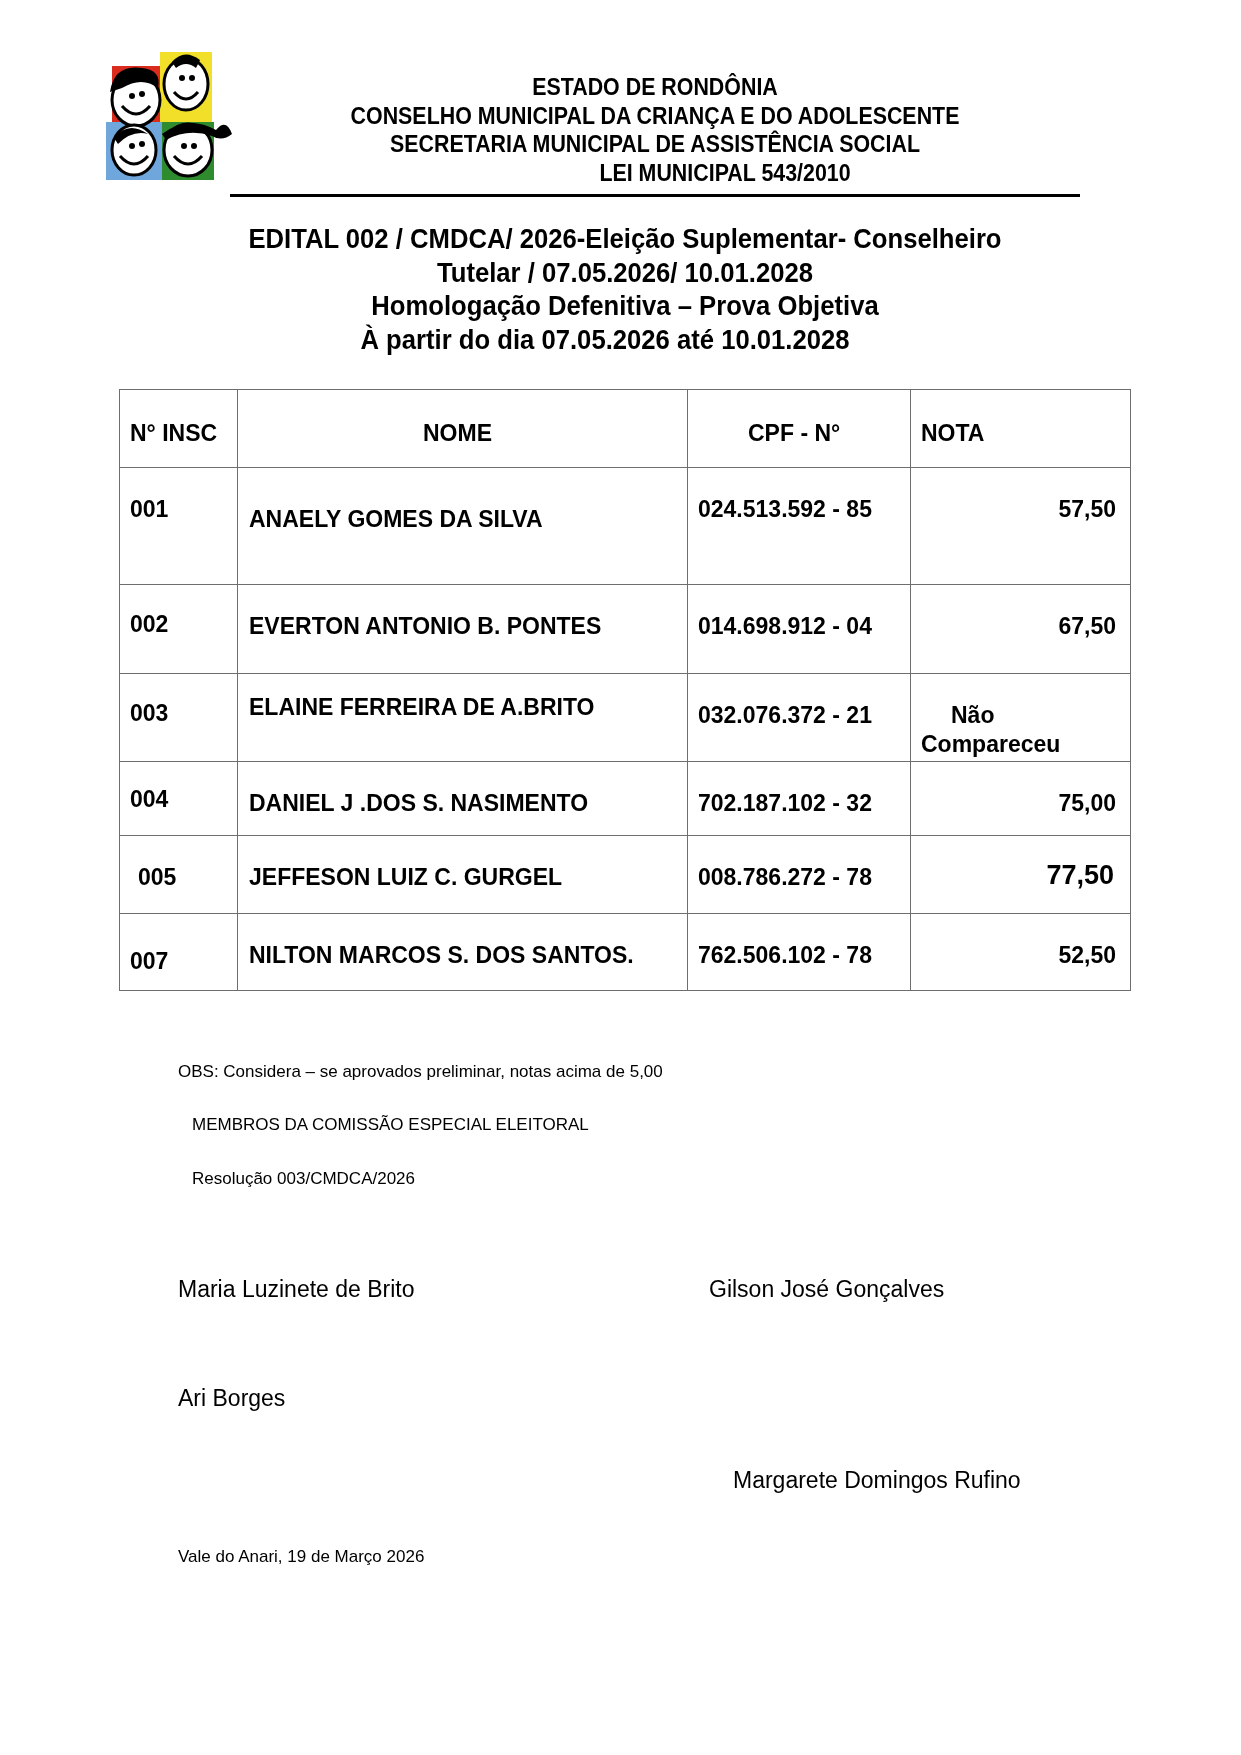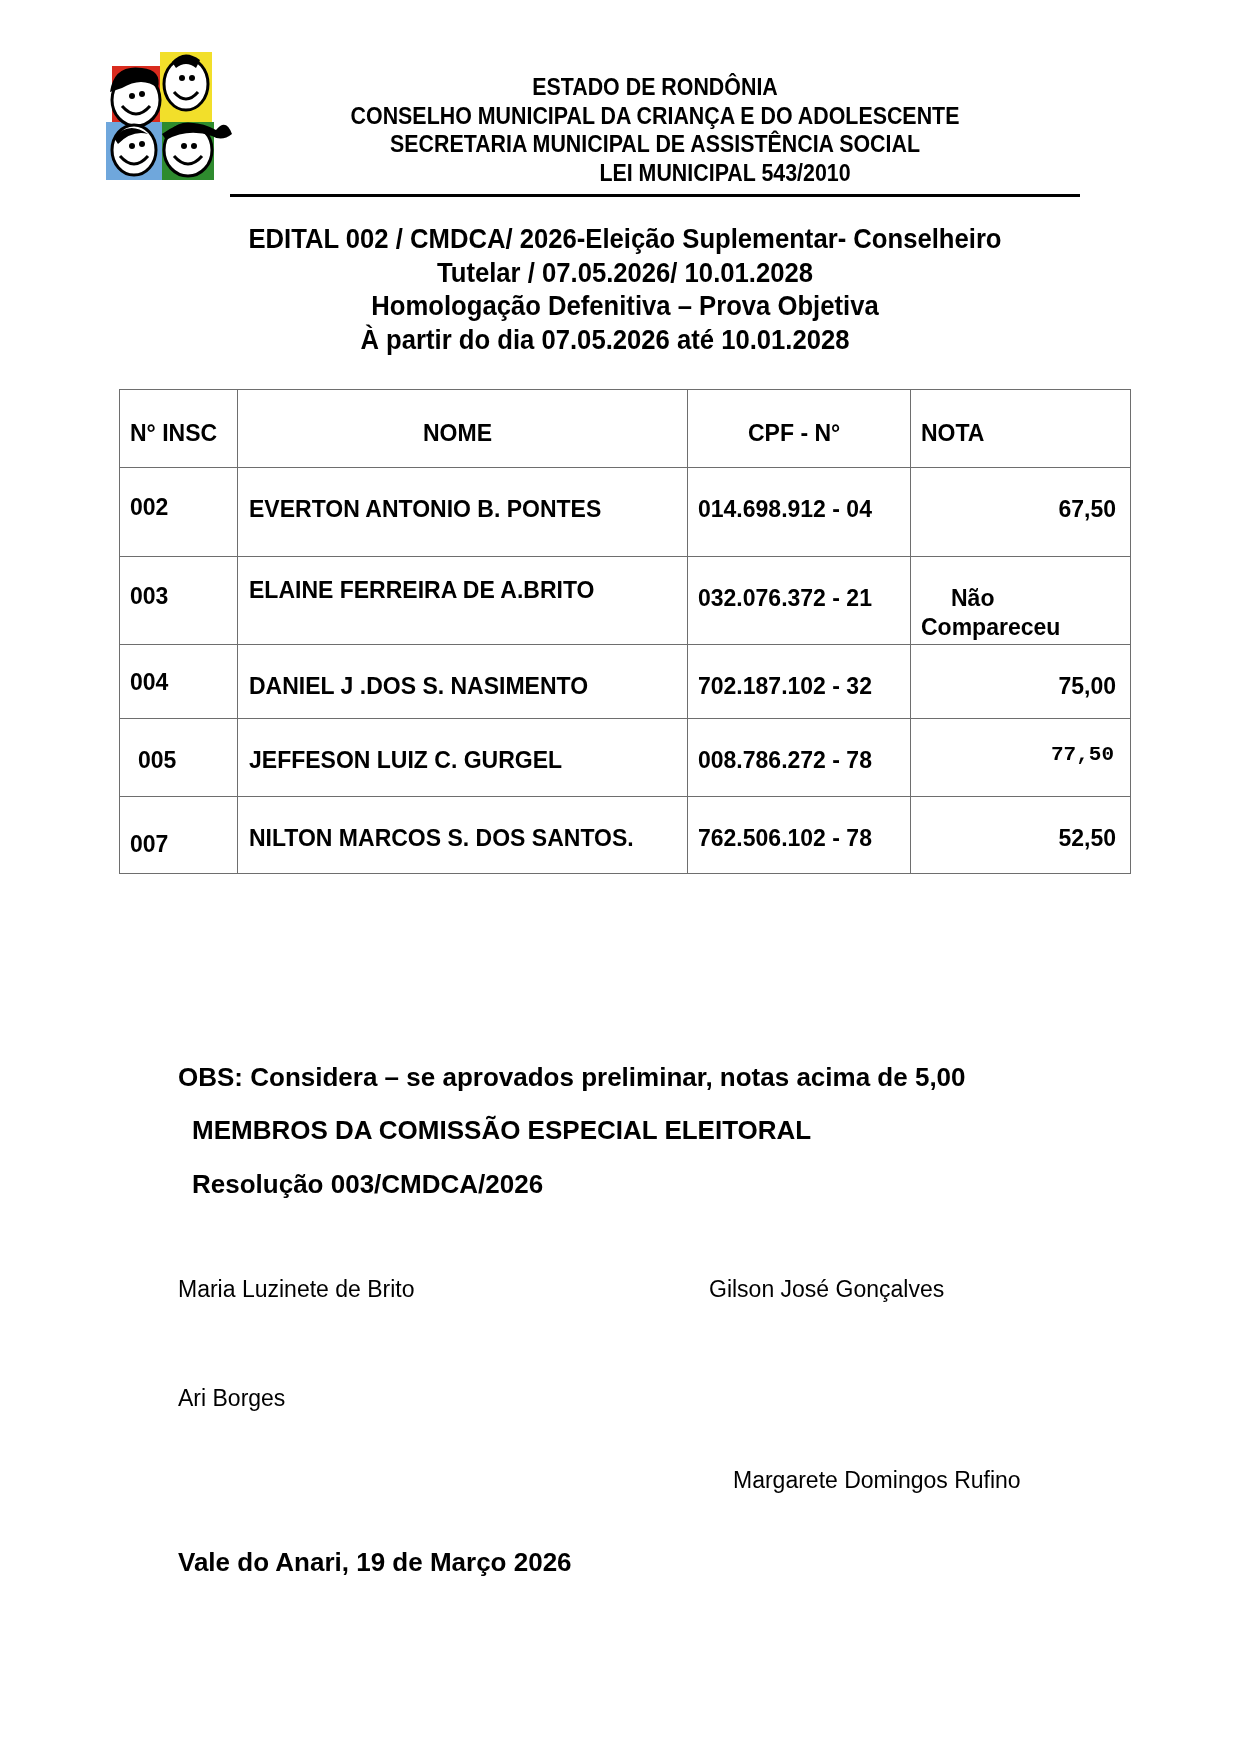--- a/index.html
+++ b/index.html
@@ -24,21 +24,21 @@
                    font-weight: bold; font-size: 23px; padding: 0; }
   #results-table col.c1 { width: 118px; }
   #results-table col.c2 { width: 450px; }
   #results-table col.c3 { width: 223px; }
   #results-table col.c4 { width: 220px; }
   .cell { position: relative; width: 100%; height: 100%; }
   .cell span { position: absolute; white-space: nowrap; }
   th .cell span { top: 30px; }
 
   
-  .note { font-weight: bold; font-size: 26px; white-space: nowrap; }
+  .note { font-weight: normal; font-size: 17px; white-space: nowrap; }
   .sig { font-size: 23px; white-space: nowrap; }
 </style>
 </head>
 <body>
 
 <div id="logo" class="abs">
   <svg width="140" height="150" viewBox="0 0 140 150">
     <rect x="20" y="28" width="52" height="58" fill="#d92b1e"></rect>
     <rect x="68" y="14" width="52" height="72" fill="#f2df2a"></rect>
     <rect x="14" y="84" width="56" height="58" fill="#6fa7dc"></rect>
@@ -110,20 +110,42 @@
             <span style="left:60px;">CPF - N°</span>
           </div>
         </th>
     <th>
           <div class="cell" style="height:77px;">
             <span style="left:10px;">NOTA</span>
           </div>
         </th>
   </tr>
 
+  <tr style="height:116px;">
+    <td>
+          <div class="cell" style="height:116px;">
+            <span style="left:10px; top:28px;">001</span>
+          </div>
+        </td>
+    <td>
+          <div class="cell" style="height:116px;">
+            <span style="left:11px; top:38px;">ANAELY GOMES DA SILVA</span>
+          </div>
+        </td>
+    <td>
+          <div class="cell" style="height:116px;">
+            <span style="left:10px; top:28px;">024.513.592 - 85</span>
+          </div>
+        </td>
+    <td>
+          <div class="cell" style="height:116px;">
+            <span style="right:14px; top:28px;">57,50</span>
+          </div>
+        </td>
+  </tr>
 
   <tr style="height:88px;">
     <td>
           <div class="cell" style="height:88px;">
             <span style="left:10px; top:26px;">002</span>
           </div>
         </td>
     <td>
           <div class="cell" style="height:88px;">
             <span style="left:11px; top:28px;">EVERTON ANTONIO  B. PONTES</span>
@@ -199,21 +221,21 @@
             <span style="left:11px; top:28px;">JEFFESON LUIZ C. GURGEL</span>
           </div>
         </td>
     <td>
           <div class="cell" style="height:77px;">
             <span style="left:10px; top:28px;">008.786.272 - 78</span>
           </div>
         </td>
     <td>
           <div class="cell" style="height:77px;">
-            <span style="right:16px; top:24px; font-size:21px;font-family:Liberation Mono, monospace;">77,50</span>
+            <span style="right:16px; top:24px; font-size:27px;">77,50</span>
           </div>
         </td>
   </tr>
 
 
   <tr style="height:76px;">
     <td>
           <div class="cell" style="height:76px;">
             <span style="left:10px; top:34px;">007</span>
           </div>

